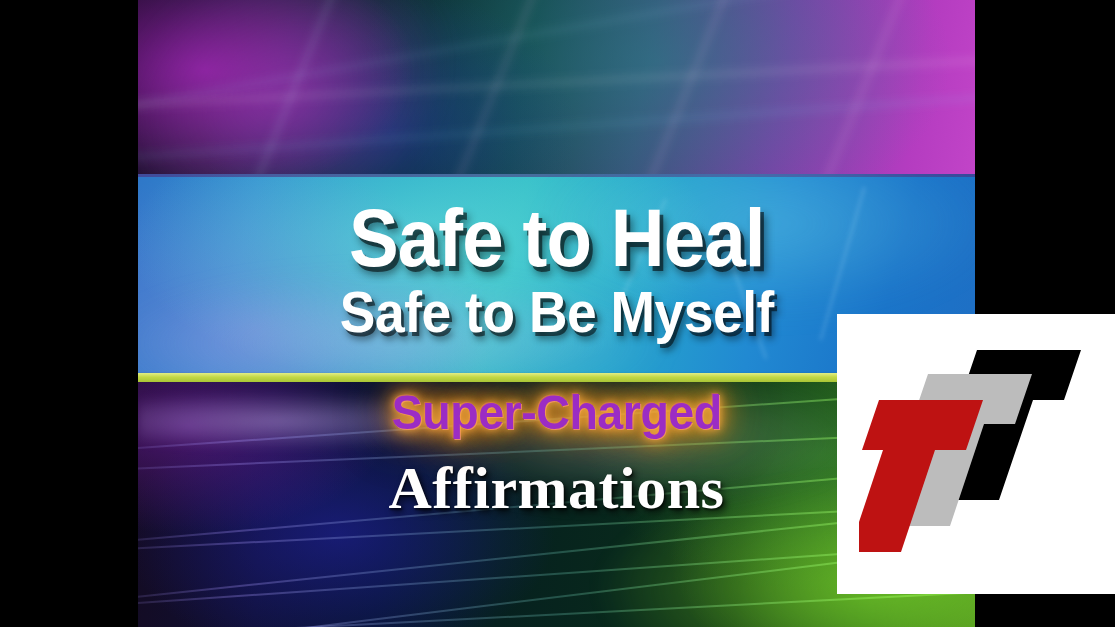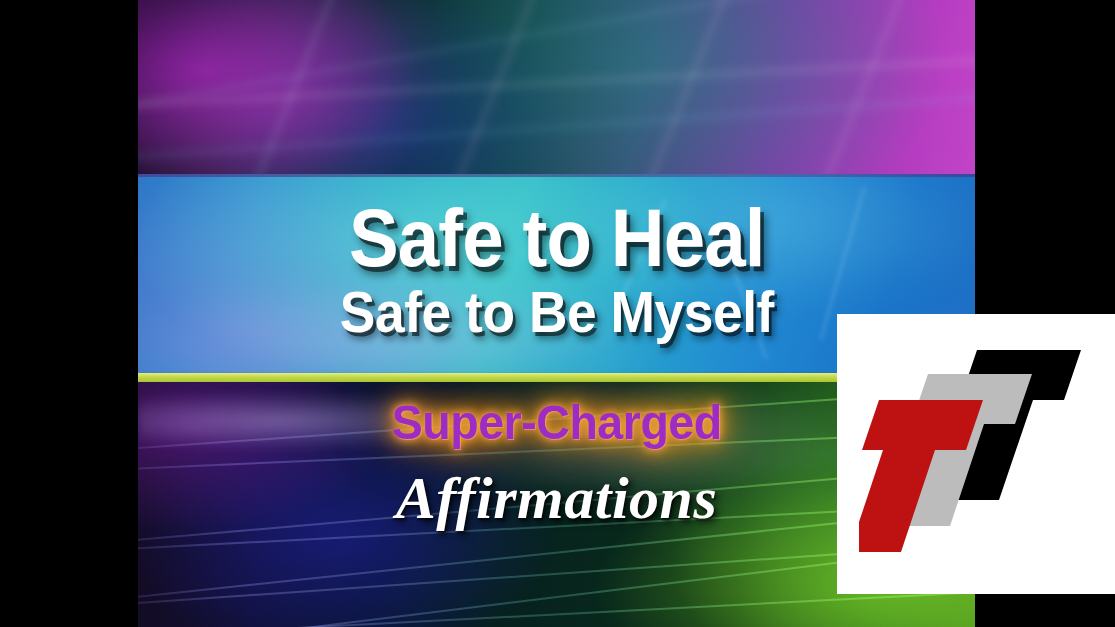--- a/index.html
+++ b/index.html
@@ -85,28 +85,28 @@
   .band-bot .f7{top:86%;transform:rotate(-7deg);}
   .band-bot .f8{top:94%;transform:rotate(-3deg);}
   .band-bot .sparkle{position:absolute;left:0;top:2%;width:48%;height:28%;
     background:radial-gradient(ellipse at 35% 50%,rgba(215,195,255,.40),rgba(215,195,255,0) 62%);filter:blur(5px);}
   .band-bot .grass{position:absolute;right:-2%;bottom:-6%;width:50%;height:72%;
     background:radial-gradient(ellipse at 70% 70%,rgba(125,215,45,.55),rgba(125,215,45,0) 66%);filter:blur(7px);}
   .band-bot .haze{position:absolute;left:30%;top:-4%;width:58%;height:55%;
     background:radial-gradient(ellipse at center,rgba(200,205,195,.30),rgba(200,205,195,0) 68%);filter:blur(14px);}
 
   .subtitles{position:absolute;left:0;top:0;width:100%;height:100%;
-             display:flex;flex-direction:column;align-items:center;padding-top:12px;box-sizing:border-box;}
+             display:flex;flex-direction:column;align-items:center;padding-top:2px;box-sizing:border-box;}
   .supercharged{font-family:"Liberation Sans",sans-serif;font-weight:bold;
     font-size:49px;letter-spacing:-.5px;color:#9b2cc4;transform:scaleX(.95);white-space:nowrap;
     text-shadow:
        0 0 9px #ffb347, 0 0 18px #ff9e2c, 0 0 30px #ff8c10,
        0 0 44px rgba(255,150,20,.85), 0 0 60px rgba(255,140,0,.55),
        1px 1px 0 #c86ae0, -1px -1px 0 #6a1a8a;}
-  .affirmations{font-family:"Liberation Serif",serif;font-style:italic;font-weight:bold;
+  .affirmations{font-family:"Liberation Serif",serif;font-weight:bold;
     font-size:60px;color:#fff;white-space:nowrap;margin-top:14px;letter-spacing:.5px;
     text-shadow:3px 4px 7px rgba(0,0,0,.75), 1px 2px 2px rgba(0,0,0,.6);}
 
   
   #logo-panel{position:absolute;left:837px;top:314px;width:278px;height:280px;background:#fff;overflow:hidden;}
   #logo-mark{position:absolute;left:22px;top:26px;width:236px;height:228px;}
   
 
   
   .bar-left{position:absolute;left:0;top:0;width:138px;height:627px;background:#000;}

